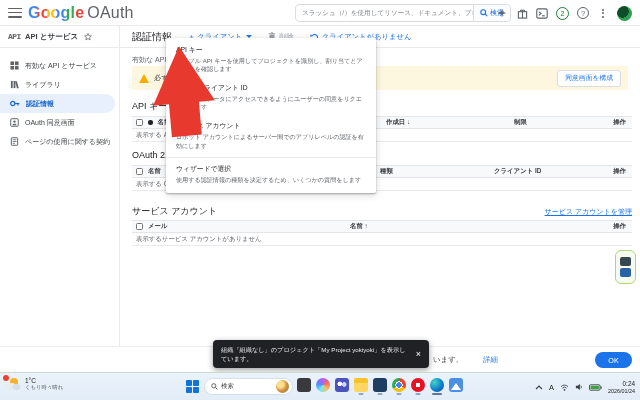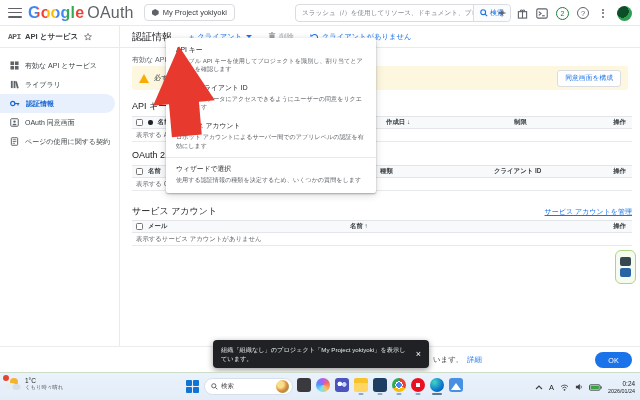--- a/index.html
+++ b/index.html
@@ -82,21 +82,21 @@
 
   
   .fwidget{position:absolute;left:615px;top:250px;width:21px;height:34px;border:1.5px solid #aed581;background:#f6fbef;border-radius:6px;z-index:8;display:flex;flex-direction:column;align-items:center;justify-content:center;gap:2px;cursor:pointer}
   .fwidget i{width:11px;height:9px;border-radius:2px;background:#37474f;display:block}
   .fwidget i.b{background:#2962a5}
 
   
   .cookiebar{position:absolute;left:0;top:346px;width:640px;height:26px;background:#fff;border-top:1px solid #ececec;z-index:5}
   .cprefix{position:absolute;left:8px;top:8px;font-size:7.4px;color:#3c4043;white-space:nowrap}
   .csuffix{position:absolute;left:433px;top:8px;font-size:7.4px;color:#3c4043;white-space:nowrap}
-  .clink{color:#1a73e8;margin-left:4px;cursor:pointer}
+  .clink{color:#1a73e8;margin-left:20px;cursor:pointer}
   .okbtn{position:absolute;right:8px;top:5px;width:37px;height:16px;background:#1a73e8;color:#fff;border-radius:9px;font-size:7.2px;display:flex;align-items:center;justify-content:center;cursor:pointer}
 
   
   .toast{position:absolute;left:213px;top:340px;width:216px;height:28px;background:#202124;border-radius:4px;z-index:40;display:flex;align-items:center;gap:7px;padding:3px 8px;box-shadow:0 2px 6px rgba(0,0,0,.4)}
   .tmsg{font-size:6.2px;color:#e8eaed;line-height:1.5}
   .tclose{margin-left:auto;color:#fff;font-size:9px;cursor:pointer}
 
   
   .taskbar{position:absolute;left:0;top:372px;width:640px;height:28px;background:linear-gradient(#eaf2fb,#e3edf8);border-top:1px solid #ccdcc9;z-index:50}
   .weather{position:absolute;left:4px;top:3px;display:flex;align-items:center;gap:4px;cursor:pointer}
@@ -138,24 +138,20 @@
   <div class="topbar">
     <div class="hamb">
         <i></i>
         <i></i>
         <i></i>
       </div>
     <div class="logo">
       <span class="g">Google</span>
       <span class="c">OAuth</span>
     </div>
-    <div class="proj-pill">
-      <span class="proj-ico"></span>
-      <span>My Project yokiyoki</span>
-    </div>
     <div class="search">
       <span class="ph">スラッシュ（/）を使用してリソース、ドキュメント、プロダクトなどを検索</span>
       <span class="sbtn">
         <svg width="8" height="8" viewBox="0 0 10 10">
             <circle cx="4" cy="4" r="3" fill="none" stroke="#1a73e8" stroke-width="1.4"></circle>
             <line x1="6.3" y1="6.3" x2="9" y2="9" stroke="#1a73e8" stroke-width="1.4"></line>
           </svg>
         <span>検索</span>
       </span>
     </div>

